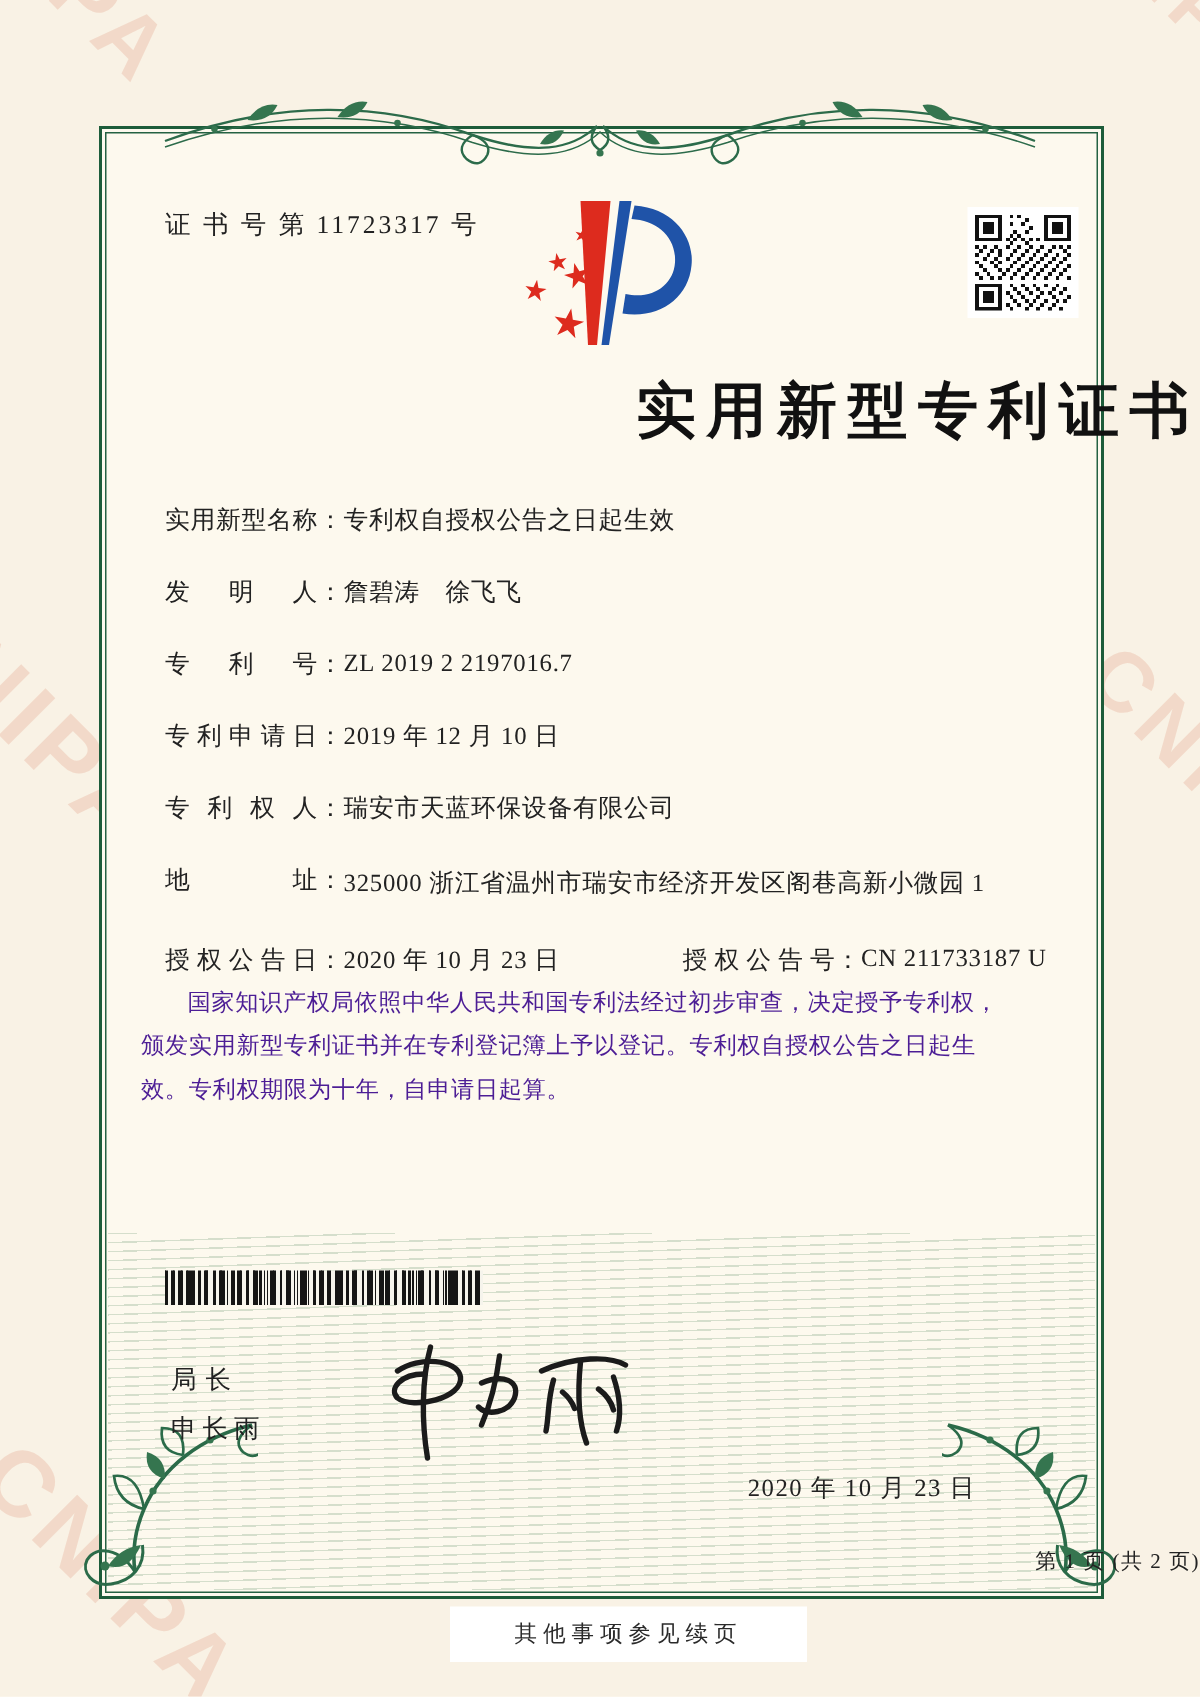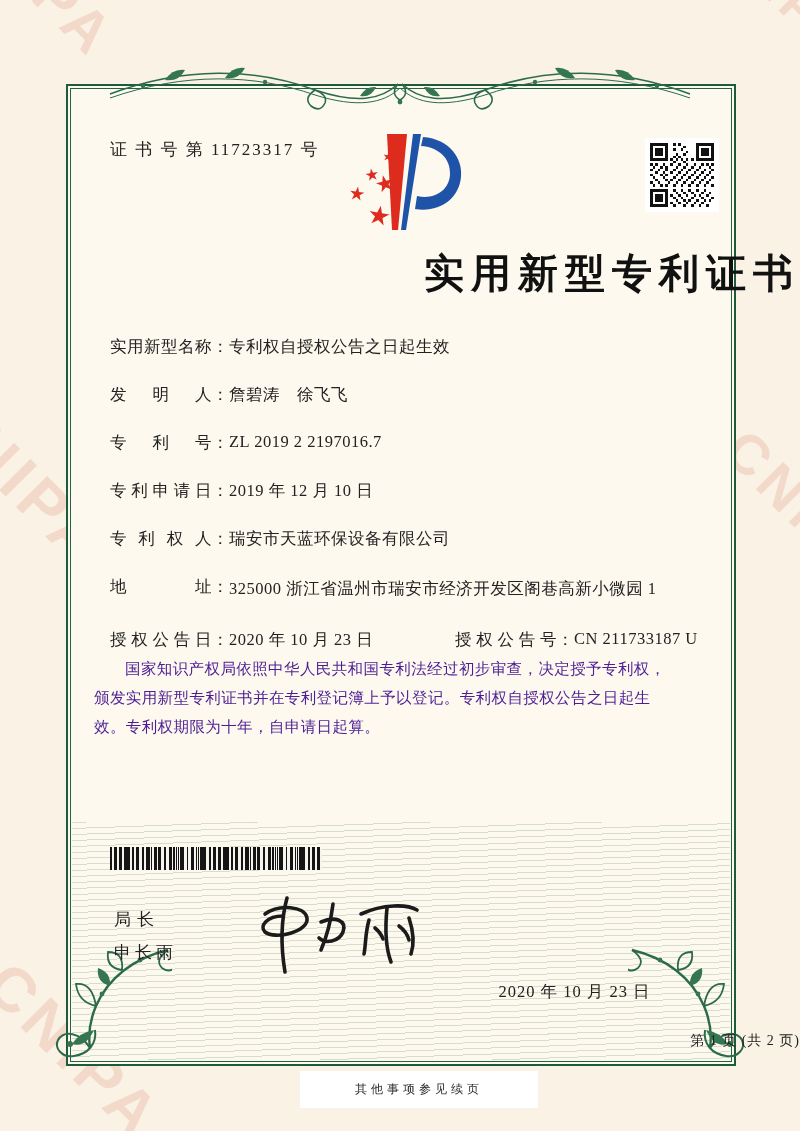--- a/index.html
+++ b/index.html
@@ -69,21 +69,21 @@
   
   .sig-title{ position:absolute; left:114px; top:908px; font-size:17px; letter-spacing:6px; }
   .sig-name{ position:absolute; left:114px; top:941px; font-size:17px; letter-spacing:4px; }
   .sig-script{ position:absolute; left:235px; top:886px; }
   .issue-date{ position:absolute; left:492px; top:981px; width:165px; text-align:center; font-size:16.5px; letter-spacing:1px; }
   .page-no{ position:absolute; left:0; top:1032px; width:100%; text-align:right; font-size:14px; letter-spacing:1px; }
   
   .footer-note{
     position:absolute; left:300px; top:1071px; width:238px; height:37px;
     background:#ffffff; display:flex; align-items:center; justify-content:center;
-    font-size:12px; letter-spacing:4px; color:#2a2a2a;
+    font-size:15px; letter-spacing:4px; color:#2a2a2a;
   }
   svg{ display:block; }
 </style>
 </head>
 <body>
 
 <span class="wm" style="left:-70px;top:-60px;font-size:58px;">CNIPA</span>
 <span class="wm" style="left:185px;top:130px;font-size:42px;opacity:.8;">CNIPA</span>
 <span class="wm" style="left:688px;top:-42px;font-size:50px;">CNIPA</span>
 <span class="wm" style="left:462px;top:318px;font-size:46px;opacity:.75;">CNIPA</span>

